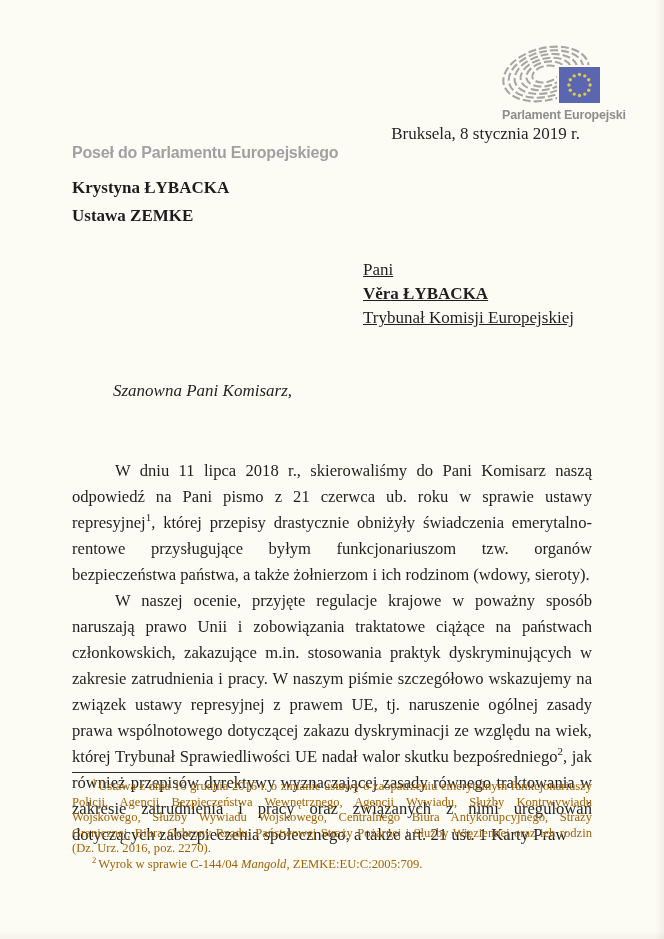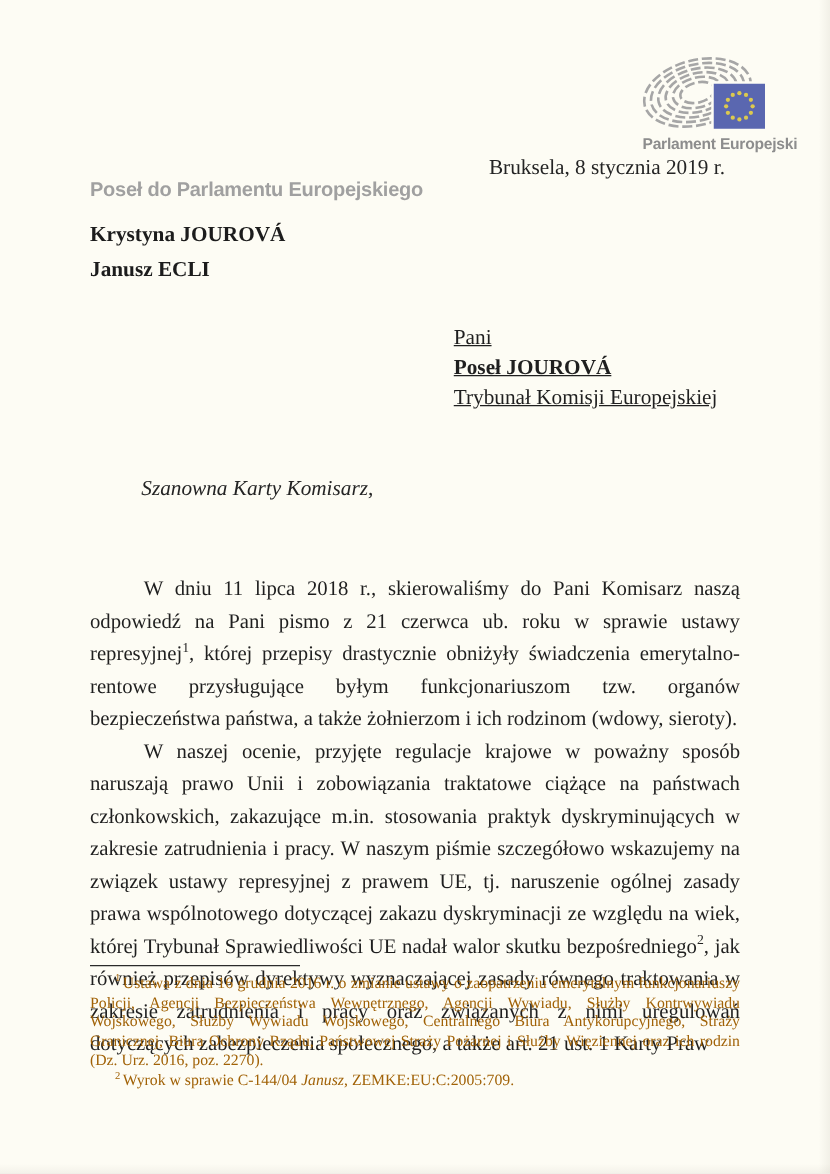--- a/index.html
+++ b/index.html
@@ -18,21 +18,21 @@
     pointer-events:none;
   }
   .page::before{
     content:"";position:absolute;left:0;bottom:0;width:100%;height:8px;
     background:linear-gradient(to top, rgba(90,80,60,0.06), rgba(0,0,0,0));
     pointer-events:none;
   }
 
   
   .logo-block{
-    position:absolute;top:44px;right:50px;width:100px;text-align:center;
+    position:absolute;top:44px;right:62px;width:100px;text-align:center;
   }
   .logo-block svg{display:block;margin:0 auto;}
   .logo-caption{
     margin-top:2px;
     font-family:"Liberation Sans", sans-serif;
     font-size:12.5px;font-weight:600;letter-spacing:-0.2px;
     color:#8d8d8d;white-space:nowrap;
   }
   .date-line{
     position:absolute;top:124px;right:84px;
@@ -117,36 +117,36 @@
         </g>
       </g>
     </svg>
     <div class="logo-caption">Parlament Europejski</div>
   </div>
 
   <div class="date-line">Bruksela, 8 stycznia 2019 r.</div>
 
   <div class="sender">
     <div class="sender-role">Poseł do Parlamentu Europejskiego</div>
-    <div class="sender-name">Krystyna JOUROVÁ</div>
-    <div class="sender-name">Janusz ECLI</div>
+    <div class="sender-name">Krystyna ŁYBACKA</div>
+    <div class="sender-name">Ustawa ZEMKE</div>
   </div>
 
   <div class="recipient">
     <div>Pani</div>
-    <div class="recipient-name">Poseł JOUROVÁ</div>
+    <div class="recipient-name">Věra ŁYBACKA</div>
     <div>Trybunał Komisji Europejskiej</div>
   </div>
 
-  <div class="greeting">Szanowna Karty Komisarz,</div>
+  <div class="greeting">Szanowna Pani Komisarz,</div>
 
   <div class="body-text">
     <p><span>W dniu 11 lipca 2018 r., skierowaliśmy do Pani Komisarz naszą odpowiedź na Pani pismo z 21 czerwca ub. roku w sprawie ustawy represyjnej</span><sup>1</sup><span>, której przepisy drastycznie obniżyły świadczenia emerytalno-rentowe przysługujące byłym funkcjonariuszom tzw. organów bezpieczeństwa państwa, a także żołnierzom i ich rodzinom (wdowy, sieroty).</span></p>
     <p><span>W naszej ocenie, przyjęte regulacje krajowe w poważny sposób naruszają prawo Unii i zobowiązania traktatowe ciążące na państwach członkowskich, zakazujące m.in. stosowania praktyk dyskryminujących w zakresie zatrudnienia i pracy. W naszym piśmie szczegółowo wskazujemy na związek ustawy represyjnej z prawem UE, tj. naruszenie ogólnej zasady prawa wspólnotowego dotyczącej zakazu dyskryminacji ze względu na wiek, której Trybunał Sprawiedliwości UE nadał walor skutku bezpośredniego</span><sup>2</sup><span>, jak również przepisów dyrektywy wyznaczającej zasady równego traktowania w zakresie zatrudnienia i pracy oraz związanych z nimi uregulowań dotyczących zabezpieczenia społecznego, a także art. 21 ust. 1 Karty Praw</span></p>
   </div>
 
   <div class="footnotes">
     <div class="fn-rule"></div>
     <p class="footnote"><sup>1</sup><span>Ustawa z dnia 16 grudnia 2016 r. o zmianie ustawy o zaopatrzeniu emerytalnym funkcjonariuszy Policji, Agencji Bezpieczeństwa Wewnętrznego, Agencji Wywiadu, Służby Kontrwywiadu Wojskowego, Służby Wywiadu Wojskowego, Centralnego Biura Antykorupcyjnego, Straży Granicznej, Biura Ochrony Rządu, Państwowej Straży Pożarnej i Służby Więziennej oraz ich rodzin (Dz. Urz. 2016, poz. 2270).</span></p>
-    <p class="footnote"><sup>2</sup><span>Wyrok w sprawie C-144/04 </span><span class="case-name">Janusz</span><span>, ZEMKE:EU:C:2005:709.</span></p>
+    <p class="footnote"><sup>2</sup><span>Wyrok w sprawie C-144/04 </span><span class="case-name">Mangold</span><span>, ZEMKE:EU:C:2005:709.</span></p>
   </div>
 
 </div>
 
 </body></html>

